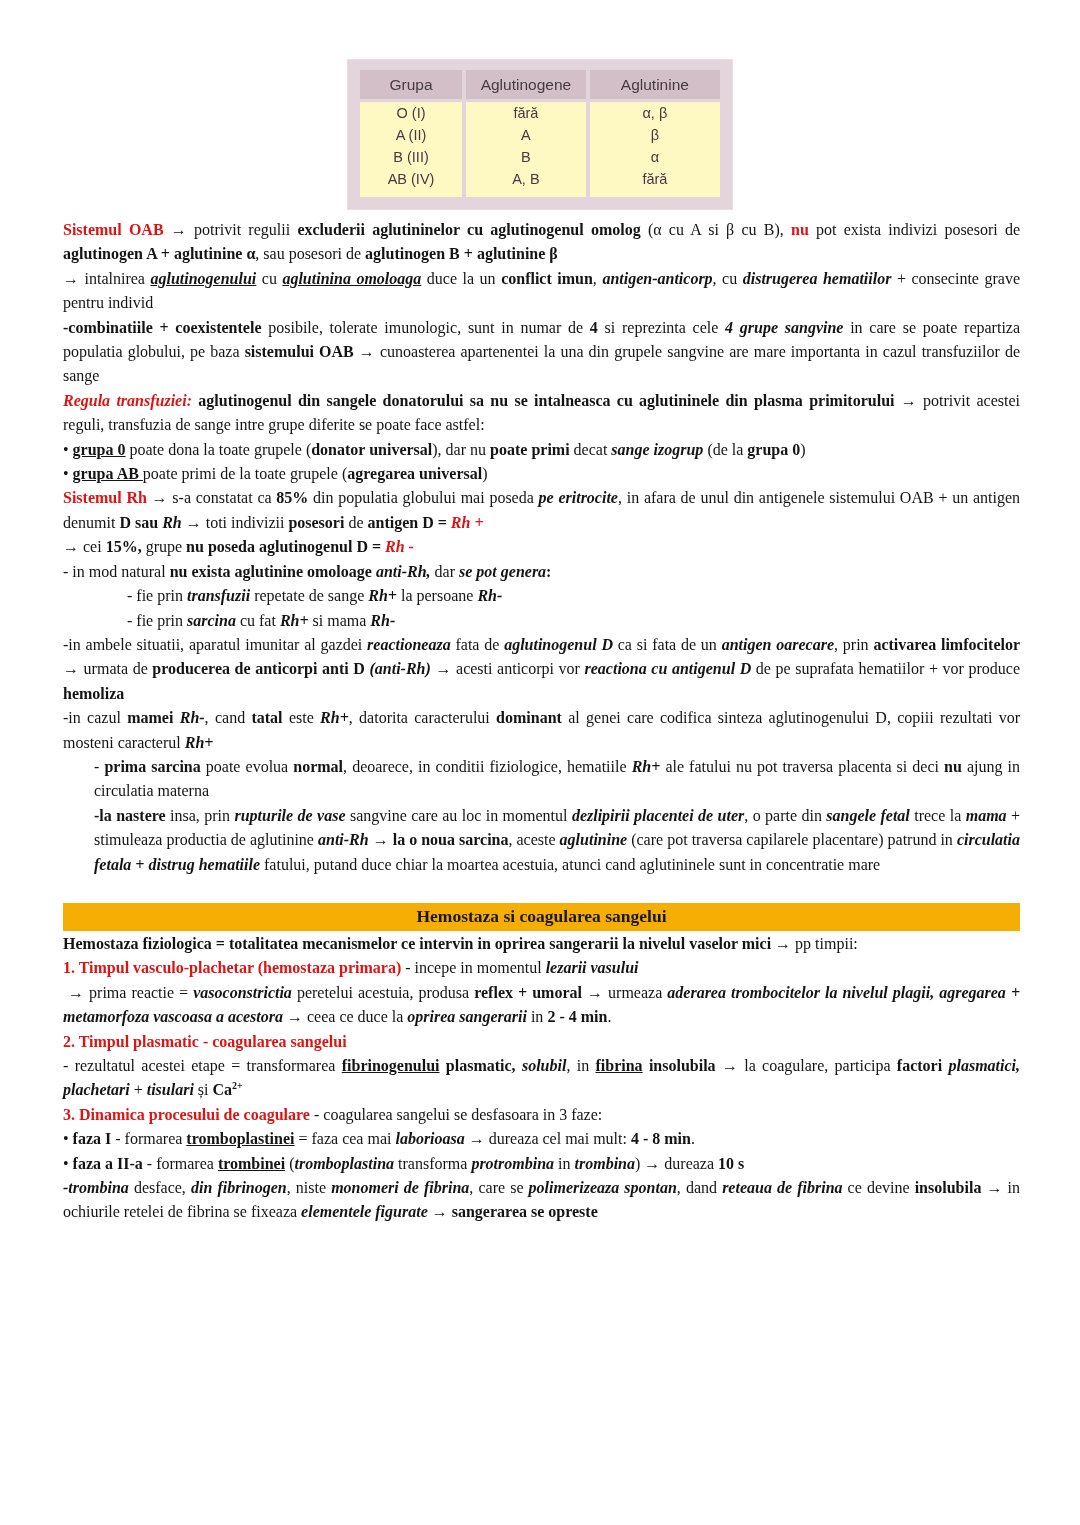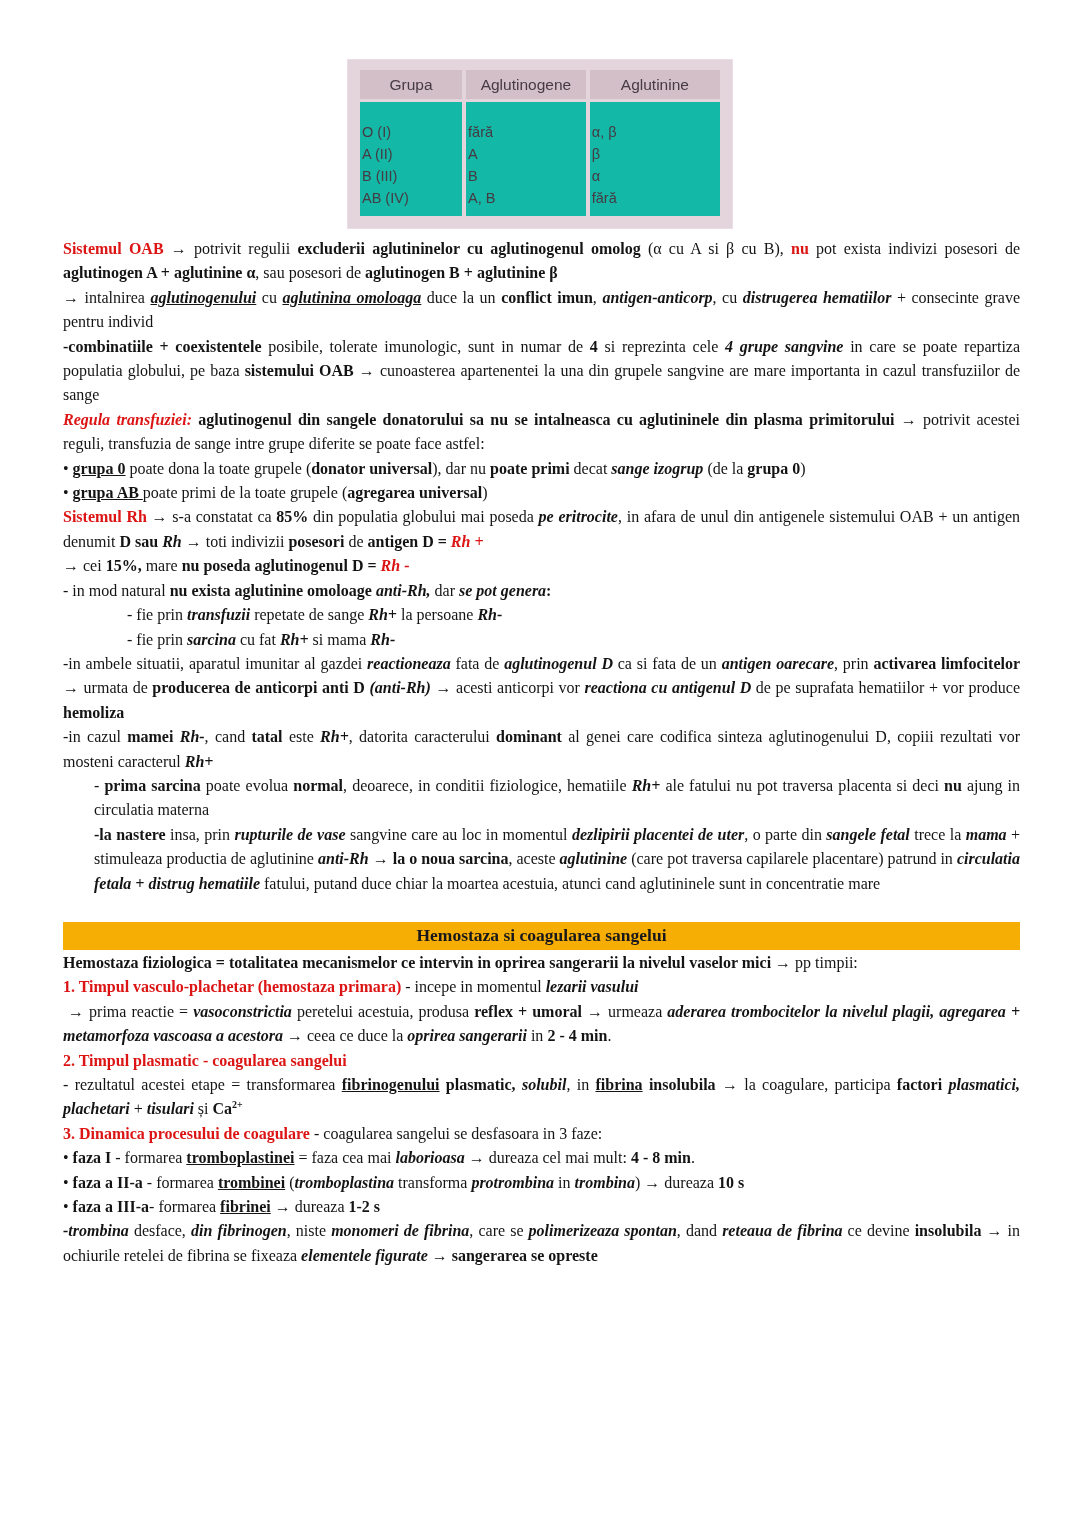--- a/index.html
+++ b/index.html
@@ -15,22 +15,22 @@
   }
   .scan table{
     width:100%;border-collapse:separate;border-spacing:4px 3px;
     font-family:"Liberation Sans", sans-serif;color:#463a43;
   }
   .scan th{
     background:#d3bfc8;font-weight:normal;font-size:15.5px;
     padding:6px 2px 5px;
   }
   .scan td{
-    background:#14b8a6;font-size:14.5px;
-    padding:19px 2px 7px;vertical-align:top;
+    background:#fef9c3;font-size:14.5px;text-align:center;
+    padding:0 2px 7px;vertical-align:top;
   }
   .scan td div{line-height:22px;}
   
   .body-text{margin:9px 60px 0 63px;}
   .para{
     margin:0;font-size:16px;line-height:24.4px;text-align:justify;
   }
   .ind1{margin-left:31px;}
   .ind2{margin-left:64px;}
   .b{font-weight:bold;}
@@ -82,33 +82,32 @@
     </table>
   </div>
   <div class="body-text" id="doc-body">
       <p class="para"><span class="r b">Sistemul OAB</span><span class=""> → potrivit regulii </span><span class="b">excluderii aglutininelor cu aglutinogenul omolog</span><span class=""> (α cu A si β cu B), </span><span class="r b">nu</span><span class=""> pot exista indivizi posesori de </span><span class="b">aglutinogen A + aglutinine α</span><span class="">, sau posesori de </span><span class="b">aglutinogen B + aglutinine β</span></p>
       <p class="para"><span class="">→ intalnirea </span><span class="b i u">aglutinogenului</span><span class=""> cu </span><span class="b i u">aglutinina omoloaga</span><span class=""> duce la un </span><span class="b">conflict imun</span><span class="">, </span><span class="b i">antigen-anticorp</span><span class="">, cu </span><span class="b i">distrugerea hematiilor</span><span class=""> + consecinte grave pentru individ</span></p>
       <p class="para"><span class="b">-combinatiile + coexistentele</span><span class=""> posibile, tolerate imunologic, sunt in numar de </span><span class="b">4</span><span class=""> si reprezinta cele </span><span class="b i">4 grupe sangvine</span><span class=""> in care se poate repartiza populatia globului, pe baza </span><span class="b">sistemului OAB</span><span class=""> → cunoasterea apartenentei la una din grupele sangvine are mare importanta in cazul transfuziilor de sange</span></p>
       <p class="para"><span class="r b i">Regula transfuziei:</span><span class=""> </span><span class="b">aglutinogenul din sangele donatorului sa nu se intalneasca cu aglutininele din plasma primitorului</span><span class=""> → potrivit acestei reguli, transfuzia de sange intre grupe diferite se poate face astfel:</span></p>
       <p class="para"><span class="">• </span><span class="b u">grupa 0</span><span class=""> poate dona la toate grupele (</span><span class="b">donator universal</span><span class="">), dar nu </span><span class="b">poate primi</span><span class=""> decat </span><span class="b i">sange izogrup</span><span class=""> (de la </span><span class="b">grupa 0</span><span class="">)</span></p>
       <p class="para"><span class="">• </span><span class="b u">grupa AB </span><span class="">poate primi de la toate grupele (</span><span class="b">agregarea universal</span><span class="">)</span></p>
       <p class="para"><span class="r b">Sistemul Rh</span><span class=""> → s-a constatat ca </span><span class="b">85%</span><span class=""> din populatia globului mai poseda </span><span class="b i">pe eritrocite</span><span class="">, in afara de unul din antigenele sistemului OAB + un antigen denumit </span><span class="b">D sau </span><span class="b i">Rh</span><span class=""> → toti indivizii </span><span class="b">posesori</span><span class=""> de </span><span class="b">antigen D = </span><span class="r b i">Rh +</span></p>
-      <p class="para"><span class="">→ cei </span><span class="b">15%,</span><span class=""> mare </span><span class="b">nu poseda aglutinogenul D = </span><span class="r b i">Rh -</span></p>
+      <p class="para"><span class="">→ cei </span><span class="b">15%,</span><span class=""> grupe </span><span class="b">nu poseda aglutinogenul D = </span><span class="r b i">Rh -</span></p>
       <p class="para"><span class="">- in mod natural </span><span class="b">nu exista aglutinine omoloage </span><span class="b i">anti-Rh,</span><span class=""> dar </span><span class="b i">se pot genera</span><span class="b">:</span></p>
       <p class="para ind2"><span class="">- fie prin </span><span class="b i">transfuzii</span><span class=""> repetate de sange </span><span class="b i">Rh+</span><span class=""> la persoane </span><span class="b i">Rh-</span></p>
       <p class="para ind2"><span class="">- fie prin </span><span class="b i">sarcina</span><span class=""> cu fat </span><span class="b i">Rh+</span><span class=""> si mama </span><span class="b i">Rh-</span></p>
       <p class="para"><span class="">-in ambele situatii, aparatul imunitar al gazdei </span><span class="b i">reactioneaza</span><span class=""> fata de </span><span class="b i">aglutinogenul D</span><span class=""> ca si fata de un </span><span class="b i">antigen oarecare</span><span class="">, prin </span><span class="b">activarea limfocitelor</span><span class=""> → urmata de </span><span class="b">producerea de anticorpi anti D </span><span class="b i">(anti-Rh)</span><span class=""> → acesti anticorpi vor </span><span class="b i">reactiona cu antigenul D</span><span class=""> de pe suprafata hematiilor + vor produce </span><span class="b">hemoliza</span></p>
       <p class="para"><span class="">-in cazul </span><span class="b">mamei </span><span class="b i">Rh-</span><span class="">, cand </span><span class="b">tatal</span><span class=""> este </span><span class="b i">Rh+</span><span class="">, datorita caracterului </span><span class="b">dominant</span><span class=""> al genei care codifica sinteza aglutinogenului D, copiii rezultati vor mosteni caracterul </span><span class="b i">Rh+</span></p>
       <p class="para ind1"><span class="">- </span><span class="b">prima sarcina</span><span class=""> poate evolua </span><span class="b">normal</span><span class="">, deoarece, in conditii fiziologice, hematiile </span><span class="b i">Rh+</span><span class=""> ale fatului nu pot traversa placenta si deci </span><span class="b">nu</span><span class=""> ajung in circulatia materna</span></p>
       <p class="para ind1"><span class="b">-la nastere</span><span class=""> insa, prin </span><span class="b i">rupturile de vase</span><span class=""> sangvine care au loc in momentul </span><span class="b i">dezlipirii placentei de uter</span><span class="">, o parte din </span><span class="b i">sangele fetal</span><span class=""> trece la </span><span class="b i">mama</span><span class=""> + stimuleaza productia de aglutinine </span><span class="b i">anti-Rh</span><span class="b"> → </span><span class="b">la o noua sarcina</span><span class="">, aceste </span><span class="b i">aglutinine</span><span class=""> (care pot traversa capilarele placentare) patrund in </span><span class="b i">circulatia fetala + distrug hematiile</span><span class=""> fatului, putand duce chiar la moartea acestuia, atunci cand aglutininele sunt in concentratie mare</span></p>
       <div class="band">Hemostaza si coagularea sangelui</div>
       <p class="para"><span class="b">Hemostaza fiziologica = totalitatea mecanismelor ce intervin in oprirea sangerarii la nivelul vaselor mici</span><span class=""> → pp timpii:</span></p>
       <p class="para"><span class="r b">1. Timpul vasculo-plachetar (hemostaza primara)</span><span class=""> - incepe in momentul </span><span class="b i">lezarii vasului</span></p>
       <p class="para"><span class="">&nbsp;→ prima reactie = </span><span class="b i">vasoconstrictia</span><span class=""> peretelui acestuia, produsa </span><span class="b">reflex + umoral</span><span class=""> → urmeaza </span><span class="b i">aderarea trombocitelor la nivelul plagii, agregarea + metamorfoza vascoasa a acestora</span><span class=""> → ceea ce duce la </span><span class="b i">oprirea sangerarii</span><span class=""> in </span><span class="b">2 - 4 min</span><span class="">.</span></p>
       <p class="para"><span class="r b">2. Timpul plasmatic - coagularea sangelui</span></p>
       <p class="para"><span class="">- rezultatul acestei etape = transformarea </span><span class="b u">fibrinogenului</span><span class="b"> plasmatic,</span><span class=""> </span><span class="b i">solubil</span><span class="">, in </span><span class="b u">fibrina</span><span class="b"> insolubila</span><span class=""> → la coagulare, participa </span><span class="b">factori</span><span class=""> </span><span class="b i">plasmatici, plachetari</span><span class=""> + </span><span class="b i">tisulari</span><span class=""> și </span><span class="b">Ca</span><span class="b sup">2+</span></p>
       <p class="para"><span class="r b">3. Dinamica procesului de coagulare</span><span class=""> - coagularea sangelui se desfasoara in 3 faze:</span></p>
       <p class="para"><span class="">• </span><span class="b">faza I</span><span class=""> - formarea </span><span class="b u">tromboplastinei</span><span class=""> = faza cea mai </span><span class="b i">laborioasa</span><span class=""> → dureaza cel mai mult: </span><span class="b">4 - 8 min</span><span class="">.</span></p>
       <p class="para"><span class="">• </span><span class="b">faza a II-a</span><span class=""> - formarea </span><span class="b u">trombinei</span><span class=""> (</span><span class="b i">tromboplastina</span><span class=""> transforma </span><span class="b i">protrombina</span><span class=""> in </span><span class="b i">trombina</span><span class="">) → dureaza </span><span class="b">10 s</span></p>
-      <p class="para"><span class="">• </span><span class="b">faza a III-a</span><span class="">- formarea </span><span class="b u">fibrinei</span><span class=""> → dureaza </span><span class="b">1-2 s</span></p>
       <p class="para"><span class="b i">-trombina</span><span class=""> desface, </span><span class="b i">din fibrinogen</span><span class="">, niste </span><span class="b i">monomeri de fibrina</span><span class="">, care se </span><span class="b i">polimerizeaza spontan</span><span class="">, dand </span><span class="b i">reteaua de fibrina</span><span class=""> ce devine </span><span class="b">insolubila</span><span class=""> → in ochiurile retelei de fibrina se fixeaza </span><span class="b i">elementele figurate</span><span class=""> → </span><span class="b">sangerarea se opreste</span></p>
     </div>
 </div>
 
 </body></html>

